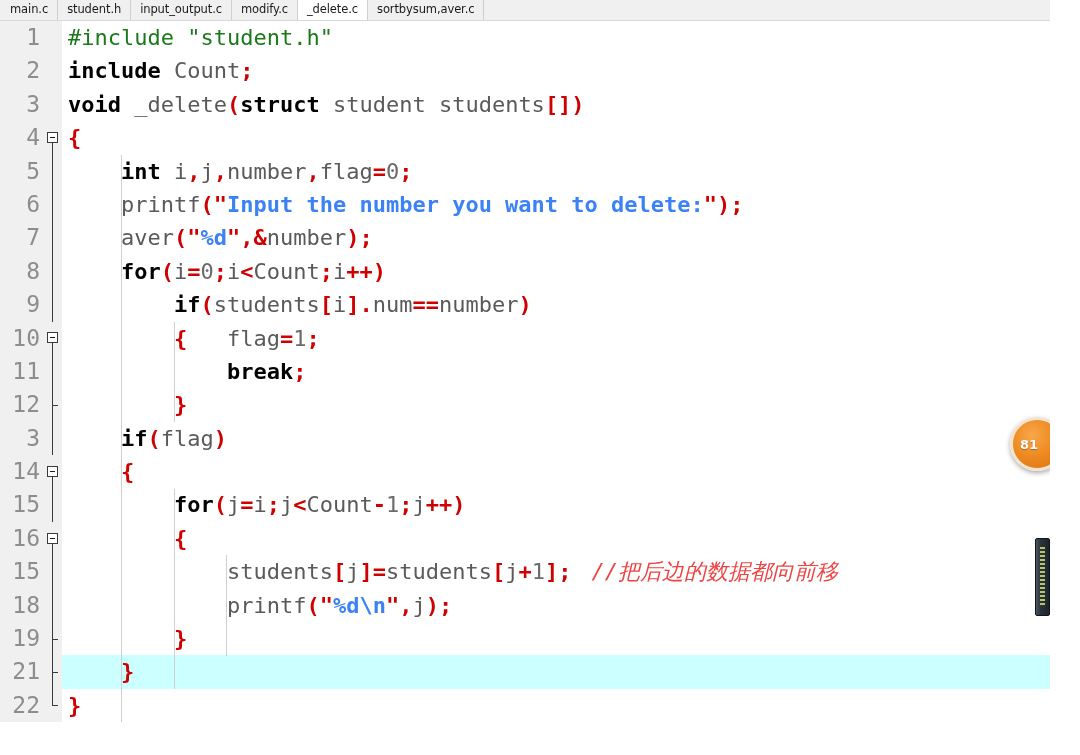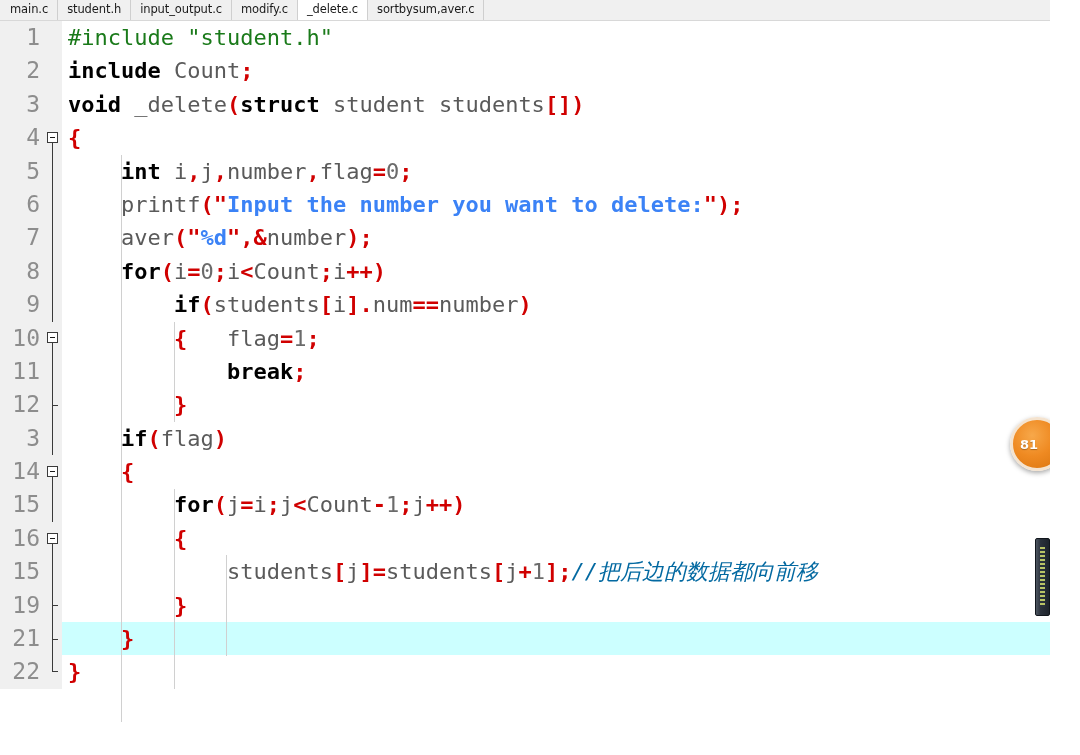--- a/index.html
+++ b/index.html
@@ -175,21 +175,21 @@
   }
 
   
   .t-def  { color: #5a5a5a; margin-top: 36px; }
   .t-kw   { color: #000000; font-weight: bold; }
   .t-pre  { color: #1a7a1a; }
   .t-str  { color: #3b82f6; font-weight: bold; }
   .t-quo  { color: #d00000; font-weight: bold; }
   .t-op   { color: #d00000; font-weight: bold; }
   .t-num  { color: #6b6b6b; }
-  .t-com  { color: #0369a1; font-style: italic; }
+  .t-com  { color: #ef4444; font-style: italic; margin-left: 20px; }
 
   
   .badge {
     position: absolute;
     right: -14px;
     top: 396px;
     width: 54px; height: 54px;
     border-radius: 50%;
     background: radial-gradient(circle at 40% 32%, #f7a84a 0%, #ef8a22 48%, #d9730d 100%);
     border: 3px solid #f4e3cf;
@@ -374,20 +374,27 @@
             <div class="code">        <span class="t-op">{</span></div>
           </div>
           <div class="row">
             <div class="gutter">15</div>
             <div class="foldmargin">
               <div class="fold-line"></div>
             </div>
             <div class="code">            <span class="t-def">students</span><span class="t-op">[</span><span class="t-def">j</span><span class="t-op">]=</span><span class="t-def">students</span><span class="t-op">[</span><span class="t-def">j</span><span class="t-op">+</span><span class="t-num">1</span><span class="t-op">];</span><span class="t-com">//把后边的数据都向前移</span></div>
           </div>
           <div class="row">
+            <div class="gutter">18</div>
+            <div class="foldmargin">
+              <div class="fold-line"></div>
+            </div>
+            <div class="code">            <span class="t-def">printf</span><span class="t-op">(</span><span class="t-quo">"</span><span class="t-str">%d\n</span><span class="t-quo">"</span><span class="t-op">,</span><span class="t-def">j</span><span class="t-op">);</span></div>
+          </div>
+          <div class="row">
             <div class="gutter">19</div>
             <div class="foldmargin">
               <div class="fold-line"></div>
               <div class="fold-tick"></div>
             </div>
             <div class="code">        <span class="t-op">}</span></div>
           </div>
           <div class="row current">
             <div class="gutter">21</div>
             <div class="foldmargin">

